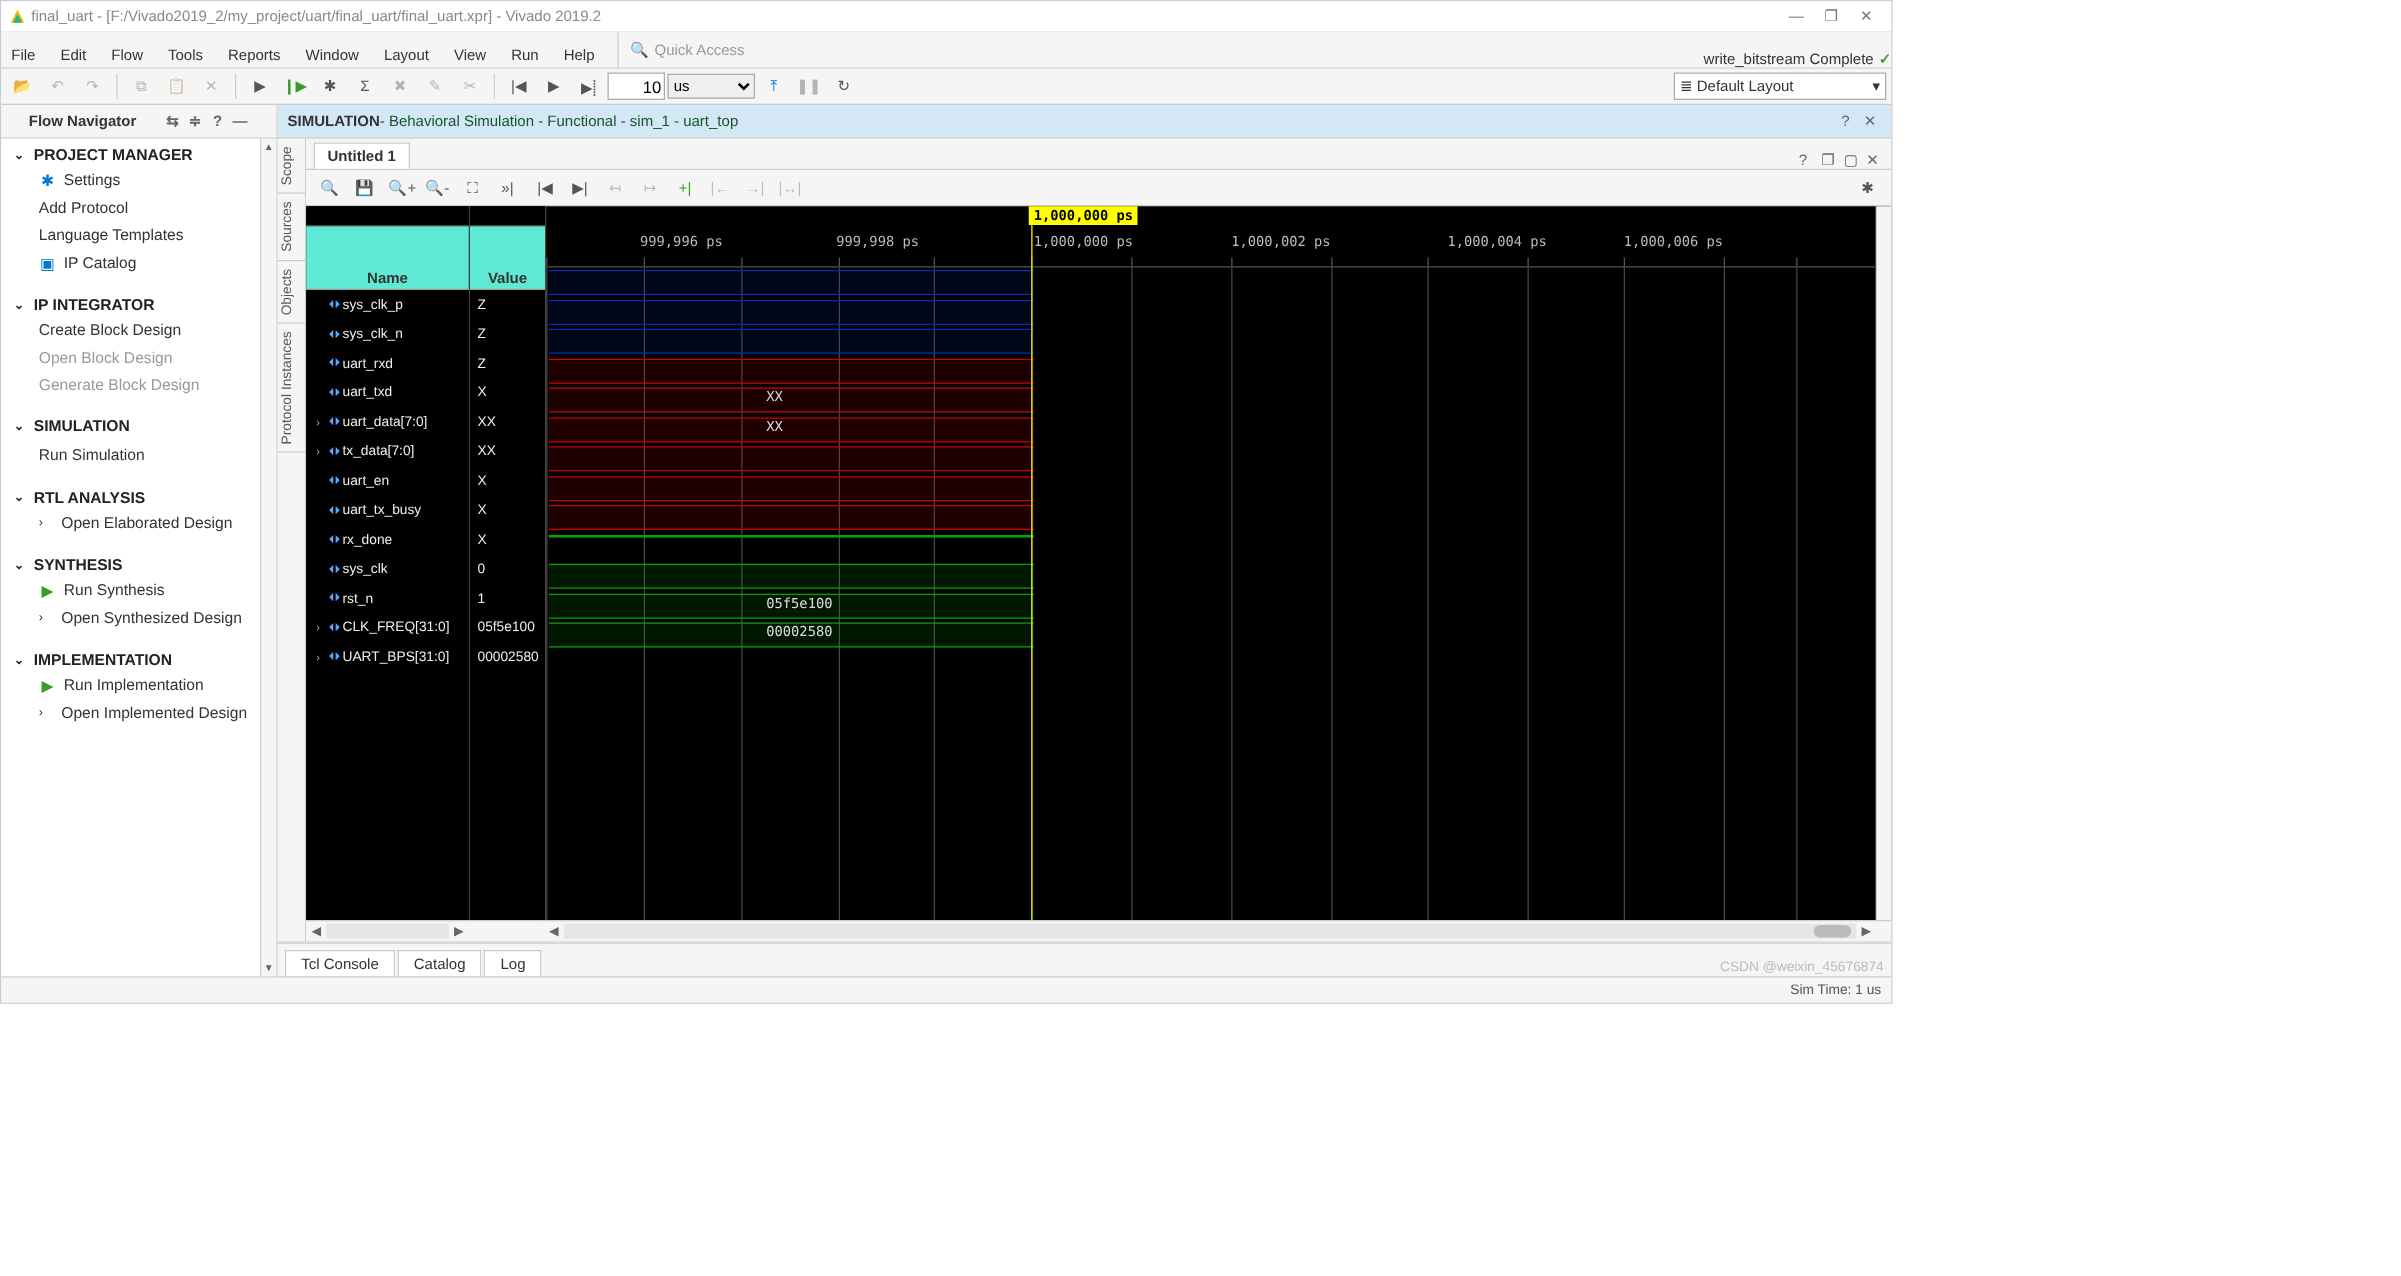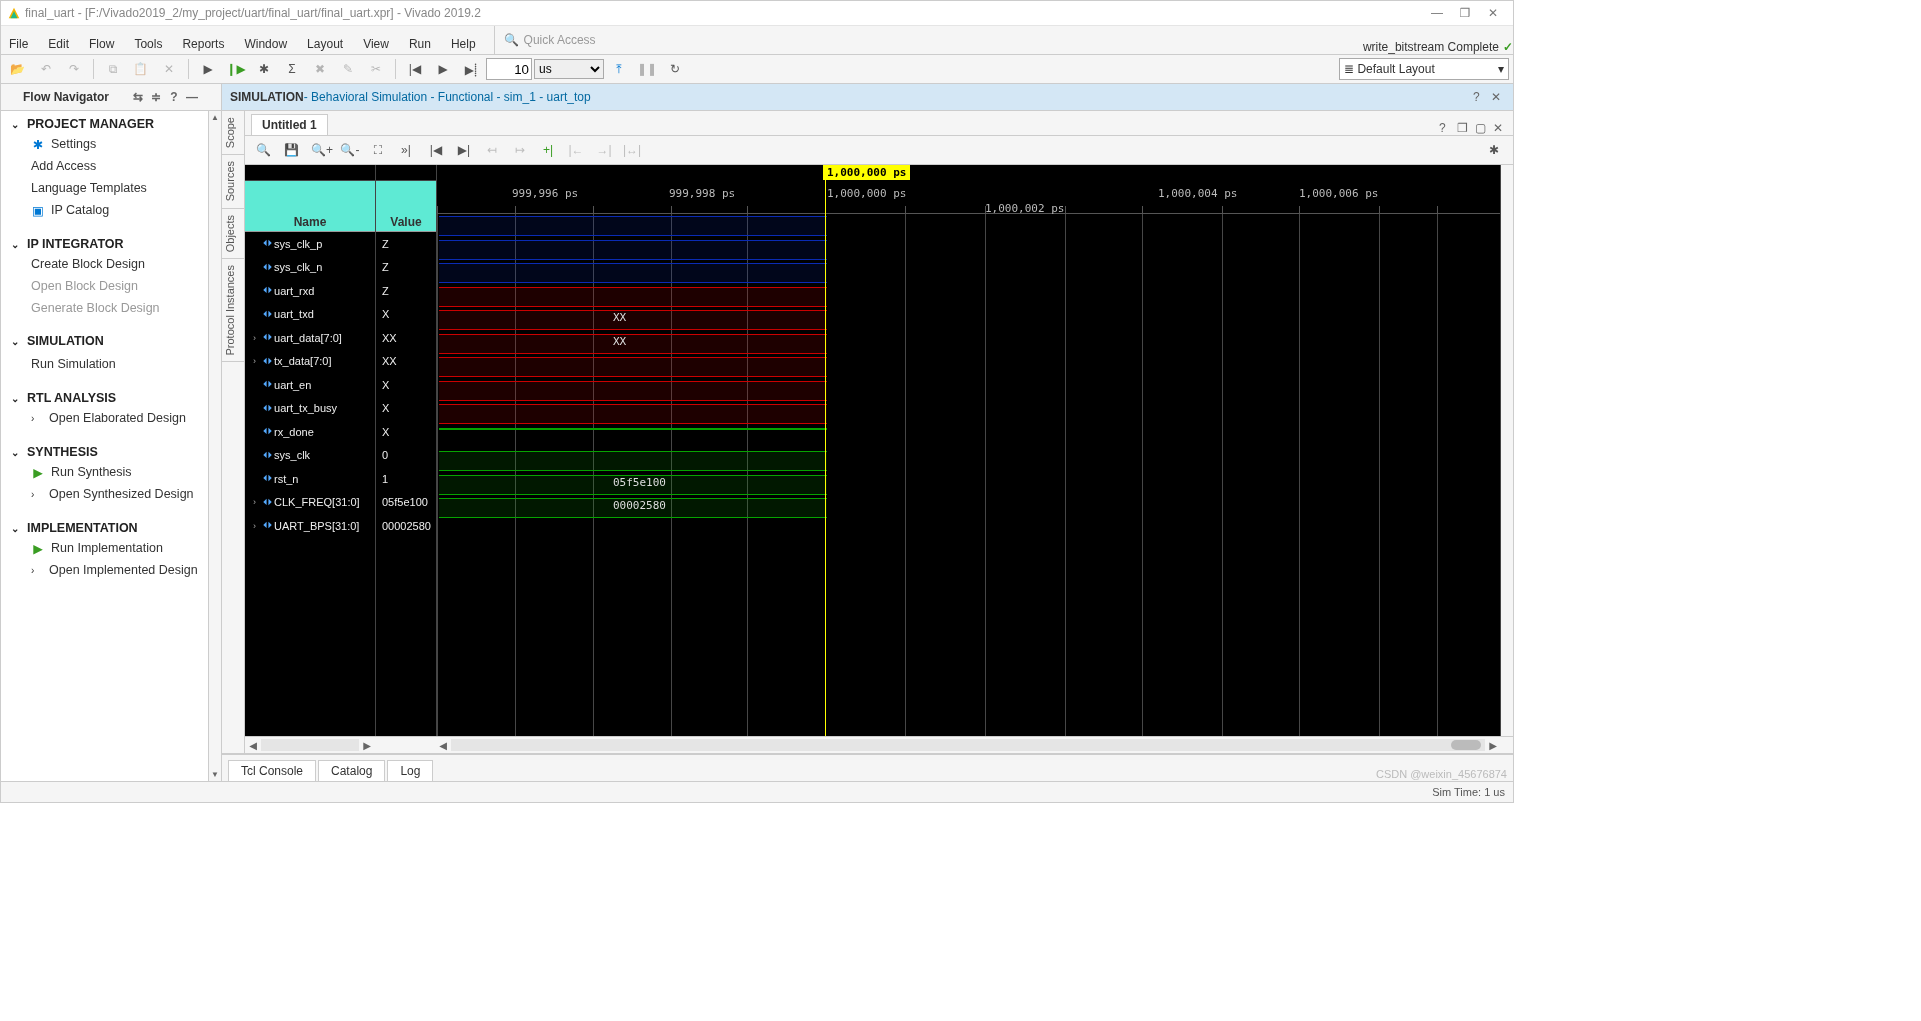--- a/index.html
+++ b/index.html
@@ -47,21 +47,21 @@
   .nav-body{flex:1;overflow:hidden;background:#fff;font-size:12.5px;}
   .nav-sec{padding:6px 0 2px 10px;font-weight:bold;color:#222;display:flex;align-items:center;gap:4px;}
   .nav-item{padding:4px 0 4px 30px;color:#333;display:flex;align-items:center;gap:6px;}
   .nav-item.dis{color:#999;}
   .nav-item .ic{width:14px;height:14px;display:inline-flex;align-items:center;justify-content:center;}
   .chev{font-size:10px;display:inline-block;width:12px;}
   .nav-wrap{flex:1;display:flex;}
   .right{flex:1;display:flex;flex-direction:column;min-width:0;}
   .sim-hdr{height:26px;background:var(--head-blue);border-bottom:1px solid var(--border);display:flex;align-items:center;padding:0 8px;}
   .sim-hdr b{color:#333;}
-  .sim-hdr .rest{color:#0369a1;}
+  .sim-hdr .rest{color:#14532d;}
   .sim-hdr .sp{flex:1;}
   .sim-hdr .ic{width:14px;height:14px;color:#666;margin-left:4px;}
   .sim-body{flex:1;display:flex;min-height:0;border-bottom:1px solid var(--border);}
   .side-tabs{width:22px;background:var(--bg);border-right:1px solid var(--border);display:flex;flex-direction:column;}
   .vtab{flex:0 0 auto;border-bottom:1px solid var(--border);color:#555;padding:6px 2px;}
   .vtab span{writing-mode:vertical-rl;transform:rotate(180deg);display:block;font-size:11px;}
   .wave-wrap{flex:1;display:flex;flex-direction:column;min-width:0;}
   .tab-bar{height:24px;background:var(--bg);border-bottom:1px solid var(--border);display:flex;align-items:flex-end;padding:0 6px;}
   .tab{padding:3px 10px;border:1px solid var(--border);border-bottom:none;background:#fff;font-weight:bold;margin-right:2px;}
   .tab-bar .sp{flex:1;}
@@ -197,21 +197,21 @@
         <div class="nav-body">
           <div class="nav-sec">
               <span class="chev">⌄</span>
               <span>PROJECT MANAGER</span>
             </div>
           <div class="nav-item">
               <span class="ic" style="color:#0078d4">✱</span>
               <span>Settings</span>
             </div>
           <div class="nav-item">
-              <span>Add Access</span>
+              <span>Add Protocol</span>
             </div>
           <div class="nav-item">
               <span>Language Templates</span>
             </div>
           <div class="nav-item">
               <span class="ic" style="color:#0078d4">▣</span>
               <span>IP Catalog</span>
             </div>
 
           <div class="nav-sec" style="margin-top:10px">
@@ -376,21 +376,21 @@
                   <div class="sig-row">00002580</div>
                 </div>
             </div>
 
             <div class="wave-canvas">
               <div class="wave-marker">1,000,000 ps</div>
               <div class="ruler" id="ruler">
                   <div class="tick" style="left: 75px;">999,996 ps</div>
                   <div class="tick" style="left: 232px;">999,998 ps</div>
                   <div class="tick" style="left: 390px;">1,000,000 ps</div>
-                  <div class="tick" style="left: 548px; margin-top: 15px;">1,000,002 ps</div>
+                  <div class="tick" style="left: 548px;">1,000,002 ps</div>
                   <div class="tick" style="left: 721px;">1,000,004 ps</div>
                   <div class="tick" style="left: 862px;">1,000,006 ps</div>
                   <div class="minor" style="left: 0px;"></div>
                   <div class="minor" style="left: 78px;"></div>
                   <div class="minor" style="left: 156px;"></div>
                   <div class="minor" style="left: 234px;"></div>
                   <div class="minor" style="left: 310px;"></div>
                   <div class="minor" style="left: 388px;"></div>
                   <div class="minor" style="left: 468px;"></div>
                   <div class="minor" style="left: 548px;"></div>

